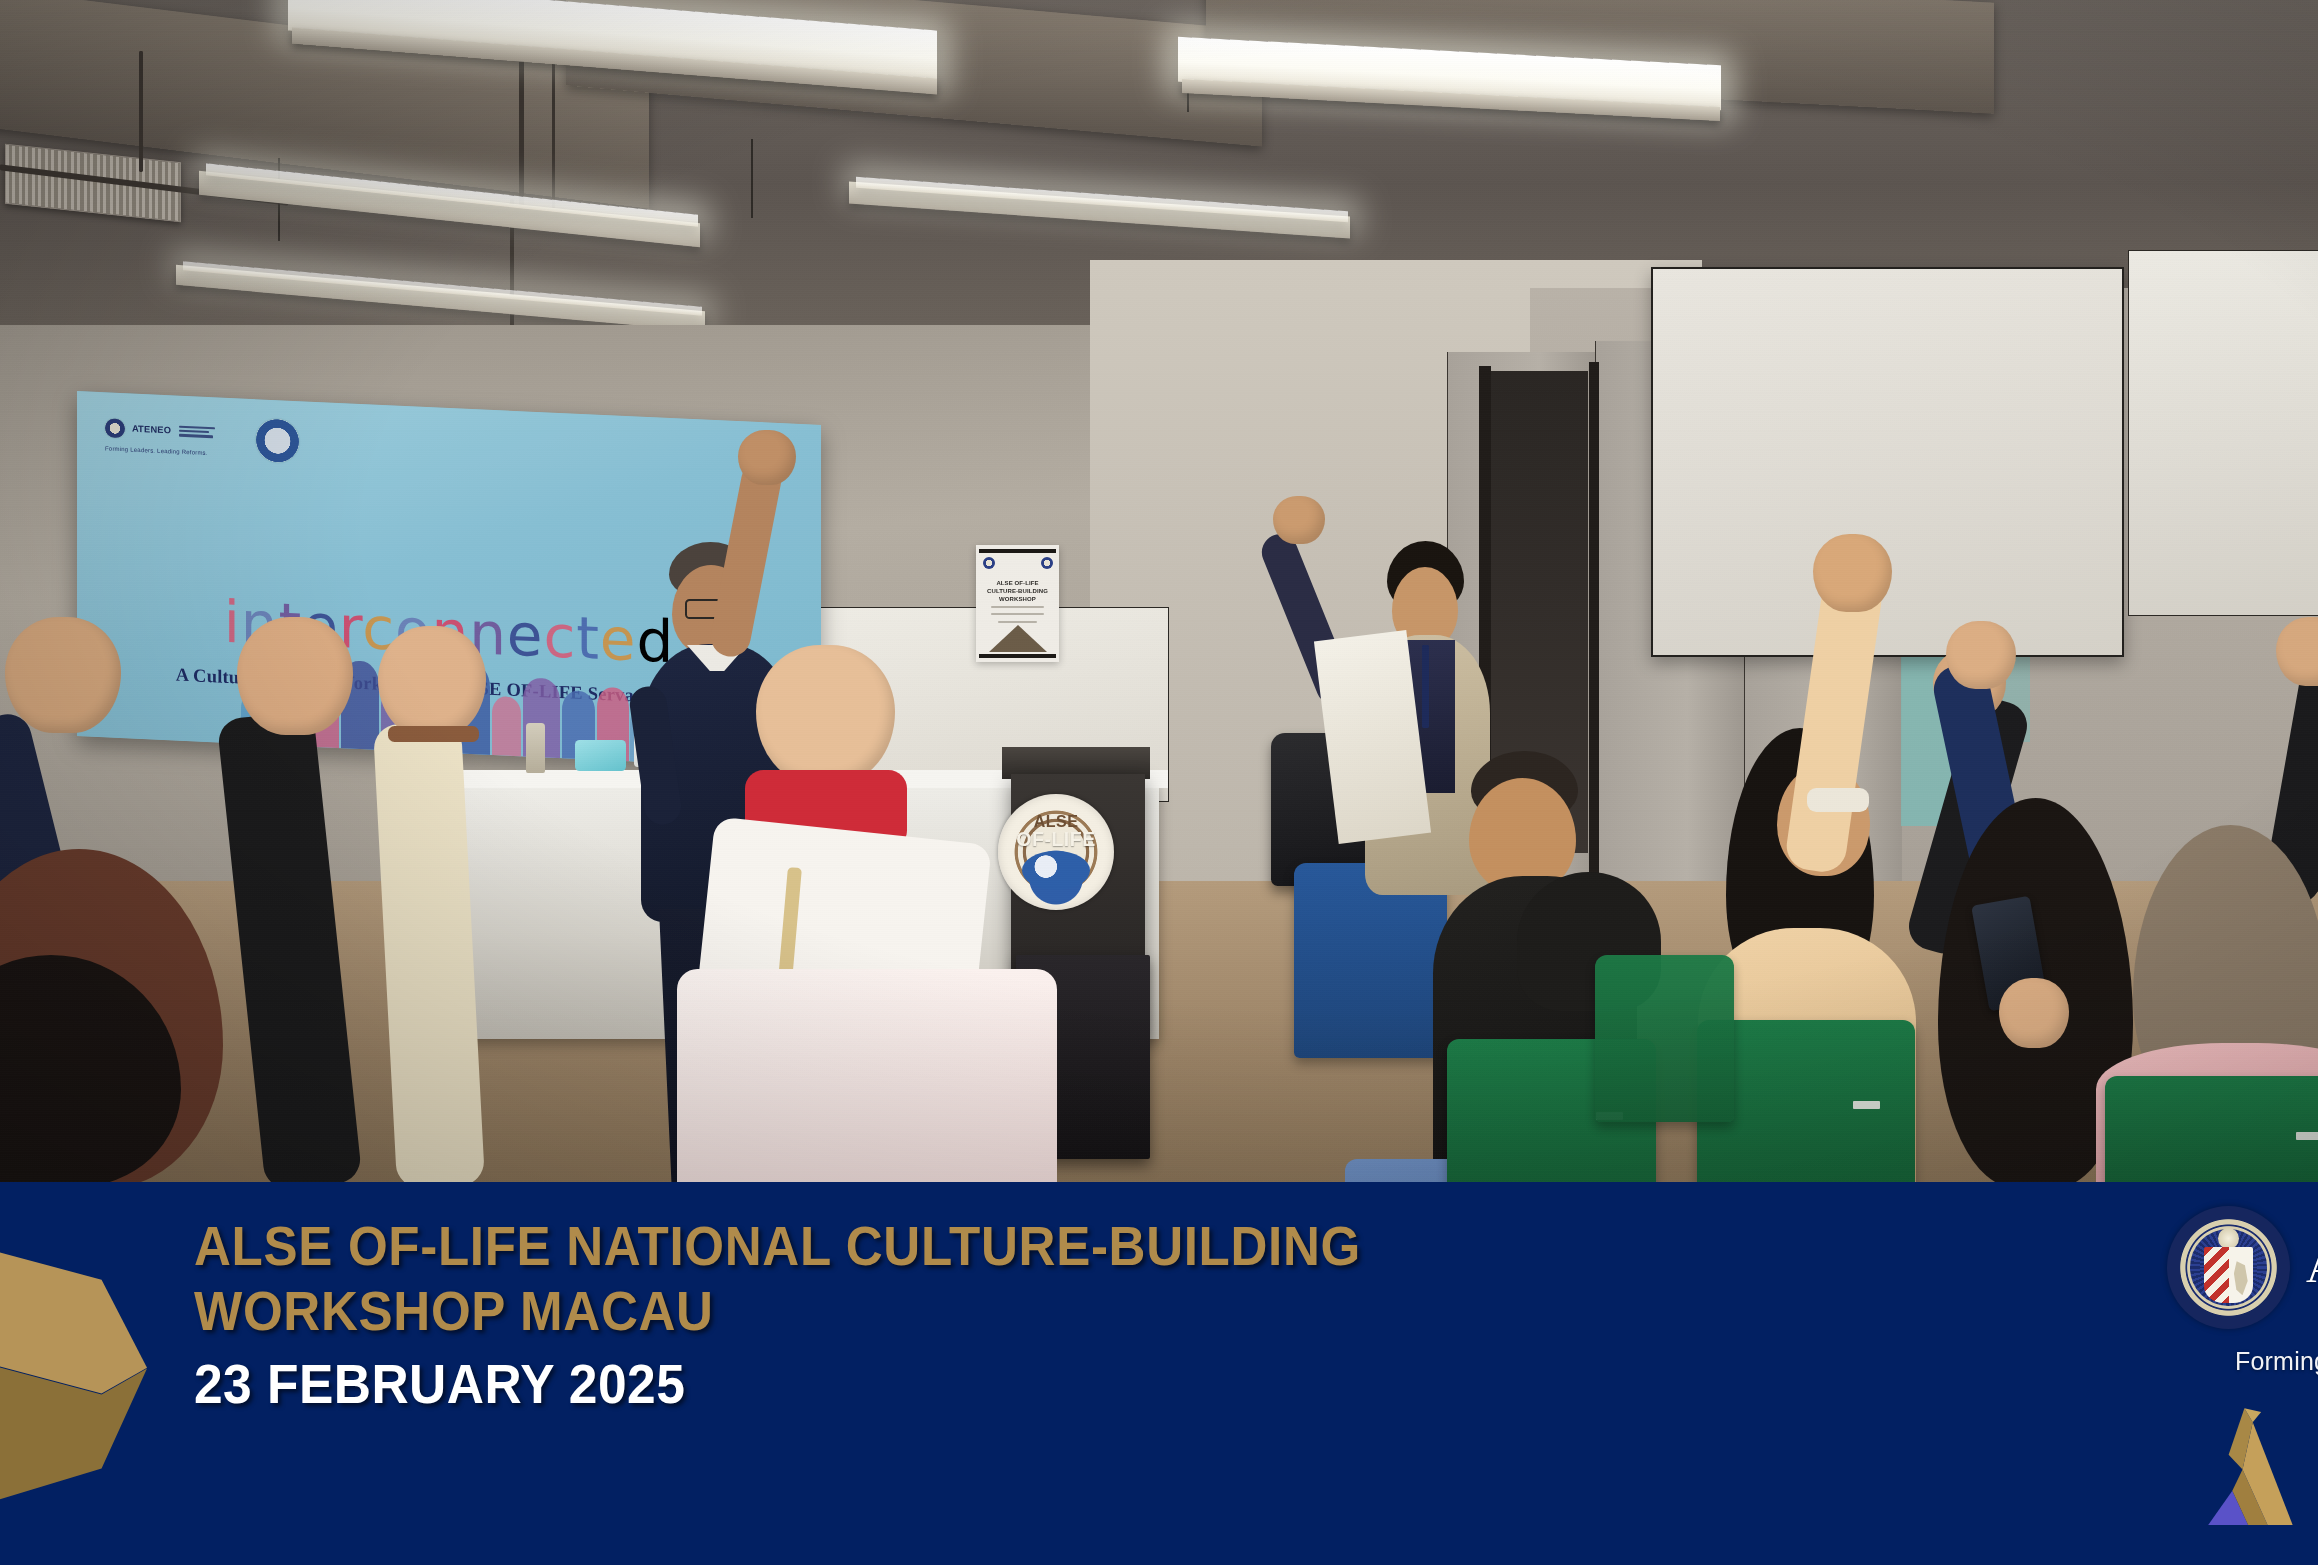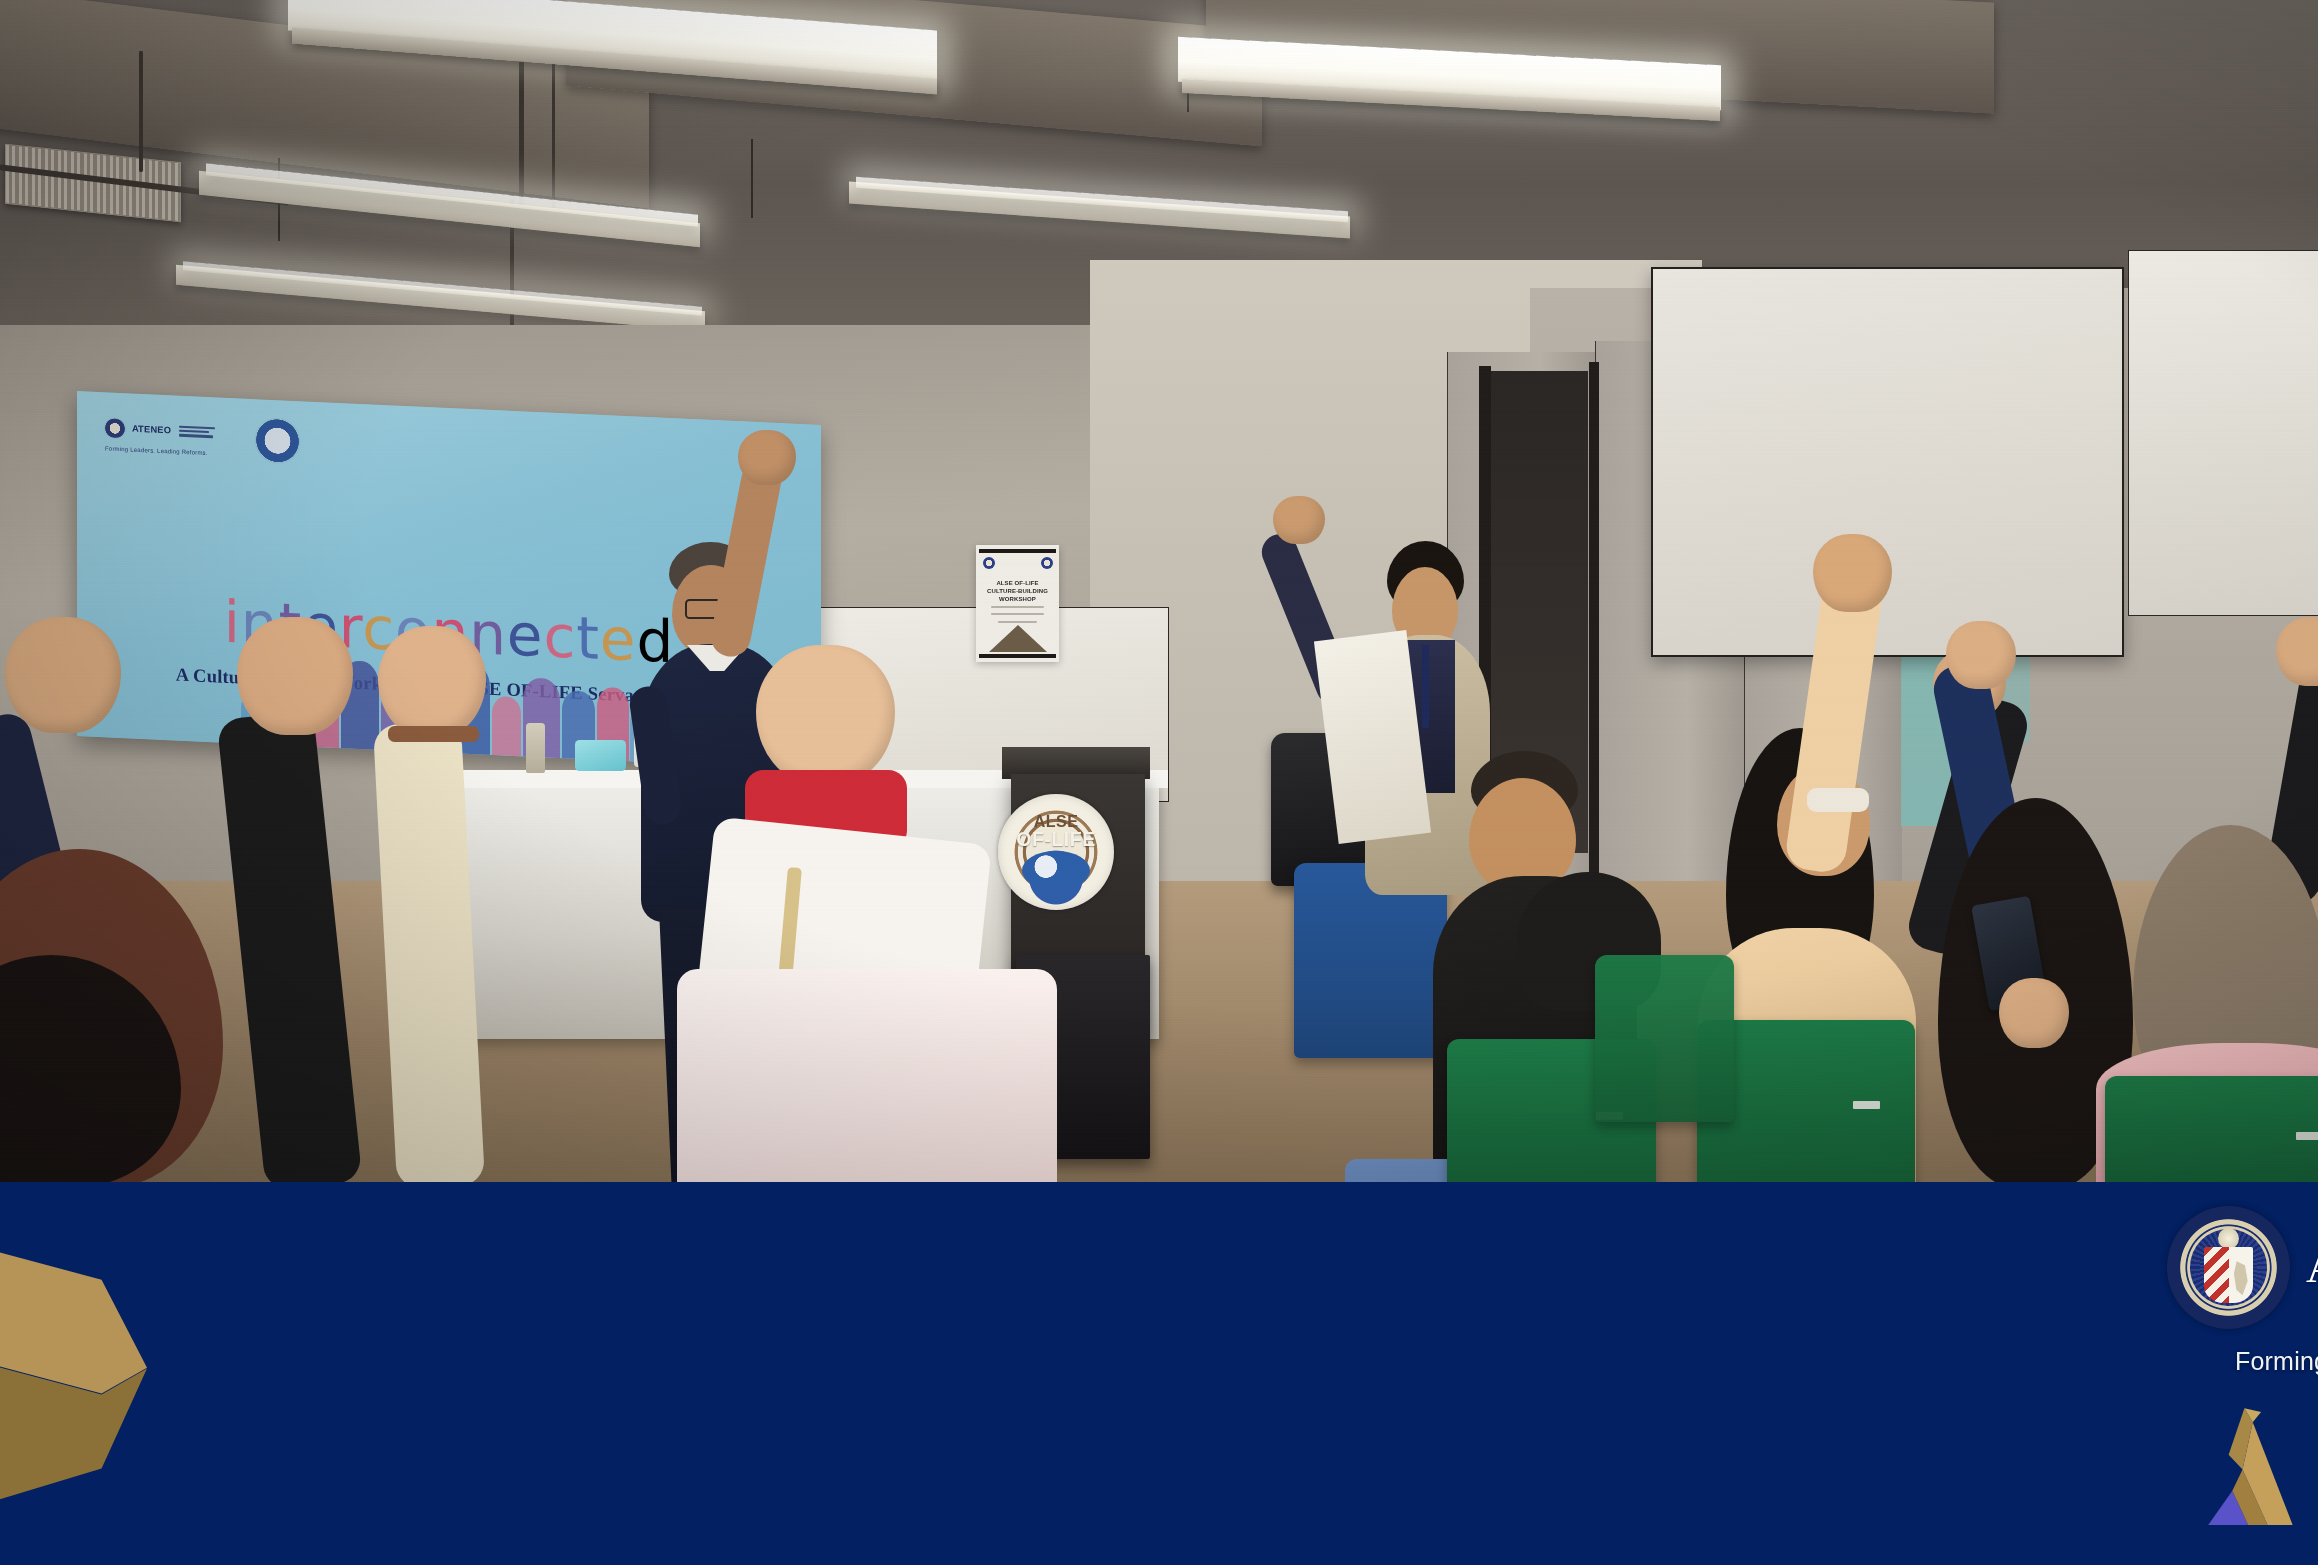--- a/index.html
+++ b/index.html
@@ -600,20 +600,25 @@
     <div class="grain"></div>
   </div>
 
   <div id="banner">
     <svg id="chevron" viewBox="0 0 330 540" preserveAspectRatio="none">
       <polygon points="0,0 232,62 330,252 232,308 0,246" fill="#b69458"></polygon>
       <polygon points="0,248 232,310 330,254 232,470 0,540" fill="#8b7038"></polygon>
     </svg>
   </div>
 
+  <div id="title-block">
+    <div class="t-line">ALSE OF-LIFE  NATIONAL CULTURE-BUILDING</div>
+    <div class="t-line">WORKSHOP MACAU</div>
+    <div class="t-date">23 FEBRUARY 2025</div>
+  </div>
 
   <div id="asog-lockup">
     <div id="asog-seal">
       <div class="rays"></div>
       <div class="sun"></div>
       <div class="shield">
         <div class="l"></div>
         <div class="r"></div>
       </div>
     </div>

